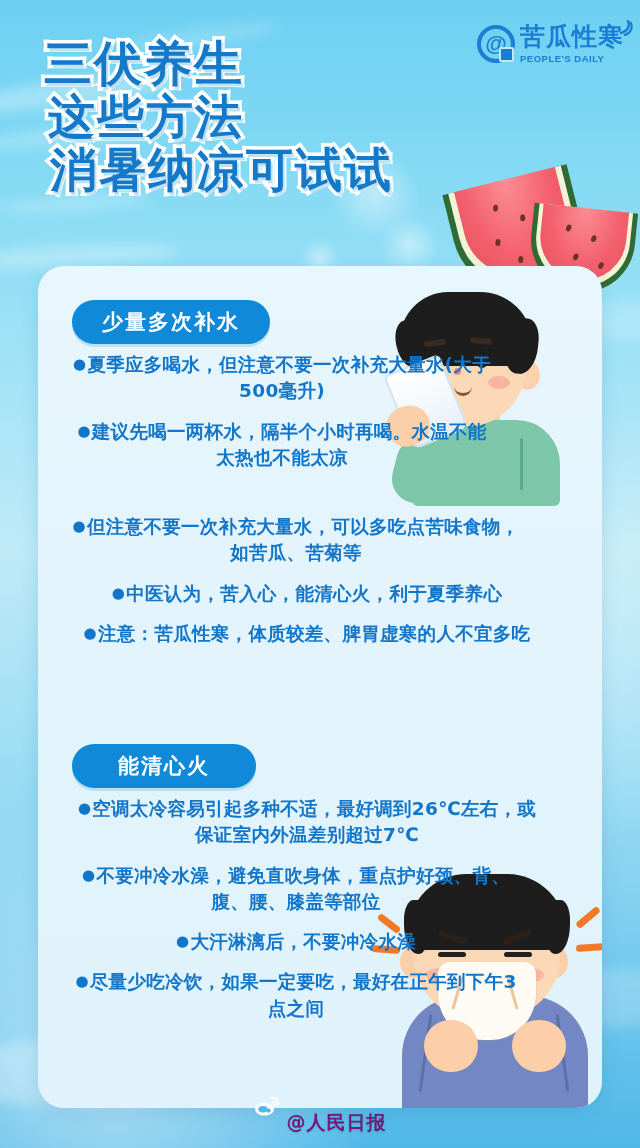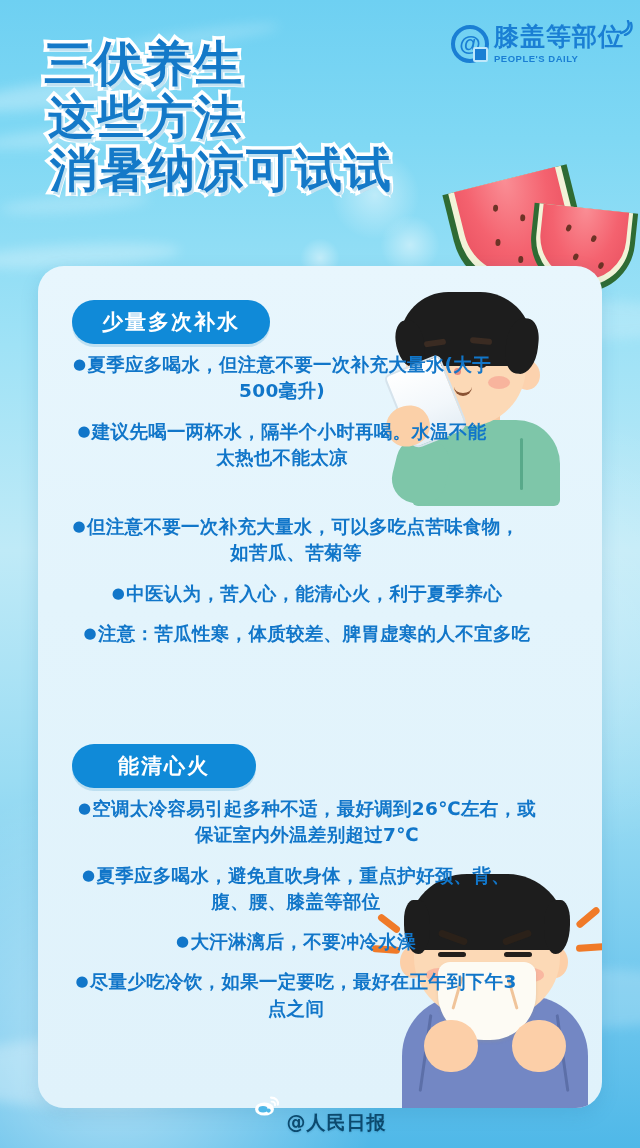--- a/index.html
+++ b/index.html
@@ -170,21 +170,21 @@
   .man .hand.r{left:122px;top:152px;}
   .dash{position:absolute;height:7px;background:#f07a28;border-radius:4px;}
   .d1{left:-14px;top:52px;width:26px;transform:rotate(38deg);}
   .d2{left:-18px;top:78px;width:28px;transform:rotate(4deg);}
   .d3{left:184px;top:46px;width:28px;transform:rotate(-40deg);}
   .d4{left:186px;top:76px;width:30px;transform:rotate(-4deg);}
 
   
   .footer{position:absolute;left:0;right:0;bottom:12px;display:flex;align-items:center;justify-content:center;gap:7px;}
   .wb{width:26px;height:20px;}
-  .footer-txt{color:#0c4a6e;font-size:19px;font-weight:bold;letter-spacing:1px;
+  .footer-txt{color:#701a75;font-size:19px;font-weight:bold;letter-spacing:1px;
     font-family:"DejaVu Sans","Liberation Sans",sans-serif;text-shadow:0 1px 2px rgba(30,110,160,.3);margin-top:35px;}
 </style>
 </head>
 <body>
 
 <div class="stage">
 
   <div class="sky">
     <div class="cloud c1"></div>
     <div class="cloud c2"></div>
@@ -199,21 +199,21 @@
     <div class="glow g3"></div>
   </div>
 
   <div class="logo">
     <div class="logo-at">@</div>
     <svg class="logo-wave" viewBox="0 0 14 16">
       <path d="M2 13 C9 11 11 6 9 1" stroke="#1a7fd4" stroke-width="2.4" fill="none" stroke-linecap="round"></path>
       <path d="M6 15 C12 13 13.5 8 12 3" stroke="#1a7fd4" stroke-width="2.4" fill="none" stroke-linecap="round"></path>
     </svg>
     <div class="logo-txt">
-      <span class="logo-cn">膝盖等部位</span>
+      <span class="logo-cn">苦瓜性寒</span>
       <span class="logo-en">PEOPLE'S DAILY</span>
     </div>
   </div>
 
   <div class="headline">
     <div class="hl l1">三伏养生</div>
     <div class="hl l3">这些方法</div>
     <div class="hl l2">消暑纳凉可试试</div>
   </div>
 
@@ -294,21 +294,21 @@
           <p class="bullet b-wide">但注意不要一次补充大量水，可以多吃点苦味食物，如苦瓜、苦菊等</p>
           <p class="bullet b-xwide">中医认为，苦入心，能清心火，利于夏季养心</p>
           <p class="bullet b-xwide">注意：苦瓜性寒，体质较差、脾胃虚寒的人不宜多吃</p>
         </div>
       </div>
 
       <div class="section s3">
         <div class="pill wide">能清心火</div>
         <div class="bullets">
           <p class="bullet b-xwide">空调太冷容易引起多种不适，最好调到26℃左右，或保证室内外温差别超过7℃</p>
-          <p class="bullet b-wide">夏季应多喝水，避免直吹身体，重点护好颈、背、腹、腰、膝盖等部位</p>
+          <p class="bullet b-wide">不要冲冷水澡，避免直吹身体，重点护好颈、背、腹、腰、膝盖等部位</p>
           <p class="bullet b-wide">大汗淋漓后，不要冲冷水澡</p>
           <p class="bullet b-wide">尽量少吃冷饮，如果一定要吃，最好在正午到下午3点之间</p>
         </div>
       </div>
 
     </div>
   </div>
 
   <div class="footer">
     <svg class="wb" viewBox="0 0 26 20">

